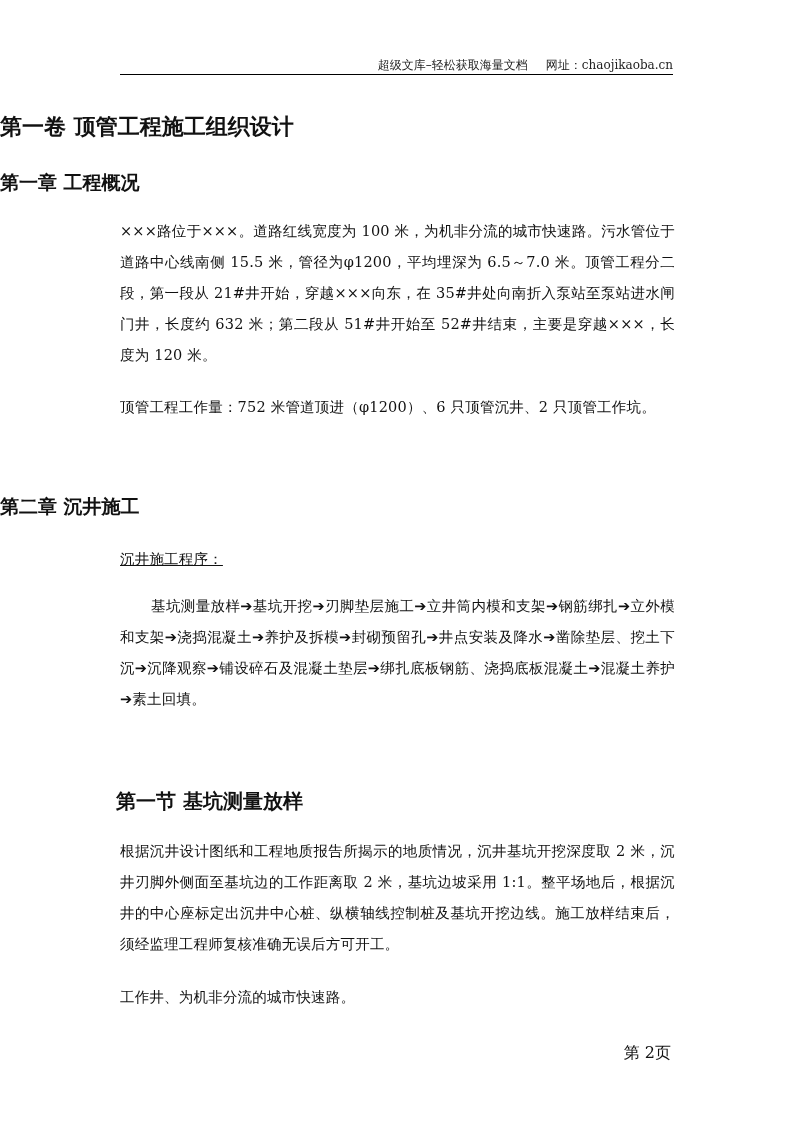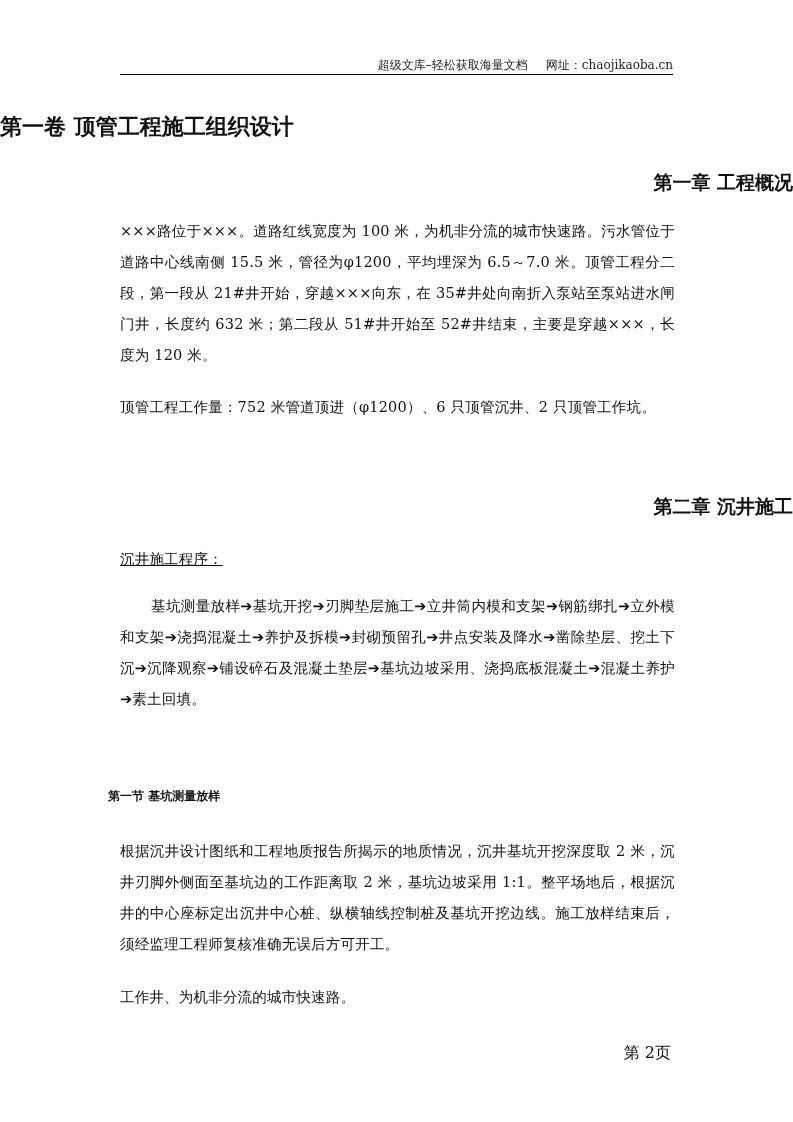--- a/index.html
+++ b/index.html
@@ -3,23 +3,23 @@
 <meta charset="utf-8">
 <style>
   html, body { margin:0; padding:0; background:#ffffff; }
   body { width:793px; height:1122px; position:relative; overflow:hidden;
          font-family:"DejaVu Serif","Liberation Serif",serif; color:#111; }
   .header-text { position:absolute; right:120px; top:57px; font-size:12px; color:#222; white-space:nowrap; }
   .header-text .gap { display:inline-block; width:18px; }
   .header-rule { position:absolute; left:120px; right:120px; top:74px; border-top:1px solid #000; }
   .title { position:absolute; left:0; right:0; top:112px; text-align:left; font-size:22px; font-weight:bold;
            font-family:"DejaVu Sans","Liberation Sans",sans-serif; }
-  .chapter { position:absolute; left:0; right:0; text-align:right; font-size:19px; font-weight:bold;
+  .chapter { position:absolute; left:0; right:0; text-align:left; font-size:19px; font-weight:bold;
              font-family:"DejaVu Sans","Liberation Sans",sans-serif; }
-  .section { position:absolute; left:108px; font-size:12px; font-weight:bold;
+  .section { position:absolute; left:116px; font-size:20px; font-weight:bold;
              font-family:"DejaVu Sans","Liberation Sans",sans-serif; }
   .para { position:absolute; left:120px; width:555px; font-size:14.5px; line-height:31px; text-align:justify; letter-spacing:0.2px; }
   .indent { text-indent:31px; }
   .footer { position:absolute; right:122px; top:1043px; font-size:16px; }
 </style>
 </head>
 <body>
 
 <div class="header-text">
   <span>超级文库–轻松获取海量文档</span><span class="gap"></span><span>网址：chaojikaoba.cn</span>
@@ -29,20 +29,20 @@
 <div class="title">第一卷 顶管工程施工组织设计</div>
 
 <div class="chapter" style="top:170px;">第一章 工程概况</div>
 
 <div class="para" style="top:216px;">×××路位于×××。道路红线宽度为 100 米，为机非分流的城市快速路。污水管位于道路中心线南侧 15.5 米，管径为φ1200，平均埋深为 6.5～7.0 米。顶管工程分二段，第一段从 21#井开始，穿越×××向东，在 35#井处向南折入泵站至泵站进水闸门井，长度约 632 米；第二段从 51#井开始至 52#井结束，主要是穿越×××，长度为 120 米。</div>
 <div class="para" style="top:392px;">顶管工程工作量：752 米管道顶进（φ1200）、6 只顶管沉井、2 只顶管工作坑。</div>
 
 <div class="chapter" style="top:494px;">第二章 沉井施工</div>
 
 <div class="para" style="top:544px;text-decoration:underline;">沉井施工程序：</div>
-<div class="para indent" style="top:591px;">基坑测量放样➔基坑开挖➔刃脚垫层施工➔立井筒内模和支架➔钢筋绑扎➔立外模和支架➔浇捣混凝土➔养护及拆模➔封砌预留孔➔井点安装及降水➔凿除垫层、挖土下沉➔沉降观察➔铺设碎石及混凝土垫层➔基坑边坡采用、浇捣底板混凝土➔混凝土养护➔素土回填。</div>
+<div class="para indent" style="top:591px;">基坑测量放样➔基坑开挖➔刃脚垫层施工➔立井筒内模和支架➔钢筋绑扎➔立外模和支架➔浇捣混凝土➔养护及拆模➔封砌预留孔➔井点安装及降水➔凿除垫层、挖土下沉➔沉降观察➔铺设碎石及混凝土垫层➔绑扎底板钢筋、浇捣底板混凝土➔混凝土养护➔素土回填。</div>
 
 <div class="section" style="top:788px;">第一节 基坑测量放样</div>
 
 <div class="para" style="top:836px;">根据沉井设计图纸和工程地质报告所揭示的地质情况，沉井基坑开挖深度取 2 米，沉井刃脚外侧面至基坑边的工作距离取 2 米，基坑边坡采用 1:1。整平场地后，根据沉井的中心座标定出沉井中心桩、纵横轴线控制桩及基坑开挖边线。施工放样结束后，须经监理工程师复核准确无误后方可开工。</div>
 <div class="para" style="top:982px;">工作井、为机非分流的城市快速路。</div>
 
 <div class="footer">第 2页</div>
 
 </body></html>

